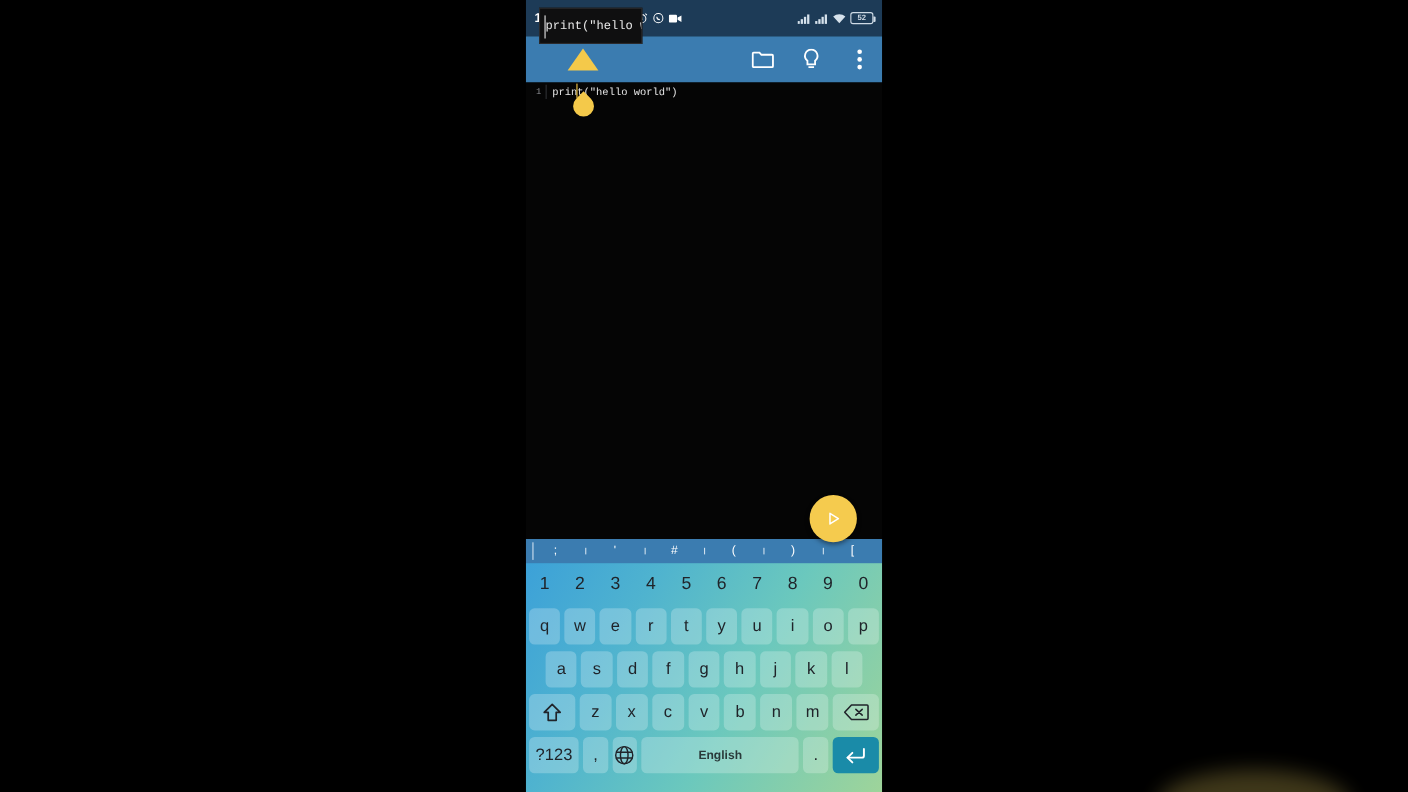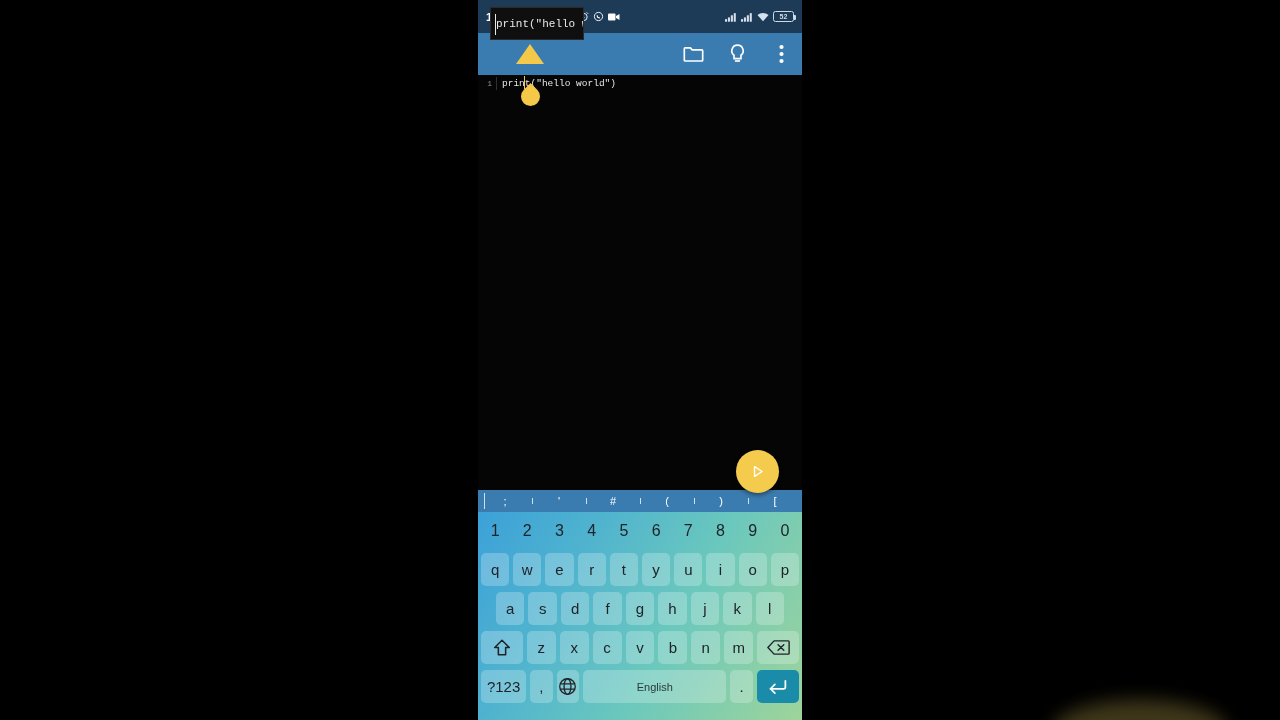--- a/index.html
+++ b/index.html
@@ -141,21 +141,21 @@
   .krow { display: flex; width: 100%; height: 39px; align-items: center; justify-content: center; gap: 4px; padding: 0 3px; }
   .krow.r1 { height: 38px; }
   .key {
     flex: 1; height: 33px; border-radius: 5px;
     background: rgba(255,255,255,.24);
     display: flex; align-items: center; justify-content: center;
     color: #20242a; font-size: 15px; font-family: "Liberation Sans", sans-serif;
   }
   .key.num { background: transparent; font-size: 16px; }
   .key.wide { flex: 1.45; }
-  .key.space { flex: 4.6; font-size: 11px; color: #2a3a3a; }
+  .key.space { flex: 4.6; font-size: 11px; color: #2a3a3a; font-weight: bold; }
   .key.small { flex: .72; }
   .key.enter { flex: 1.35; background: #1a8ba8; color: #fff; }
   .krow.r3 { padding: 0 18px; }
 
   .svg-icon { display: block; }
 </style>
 </head>
 <body>
 
 <div id="stage">

